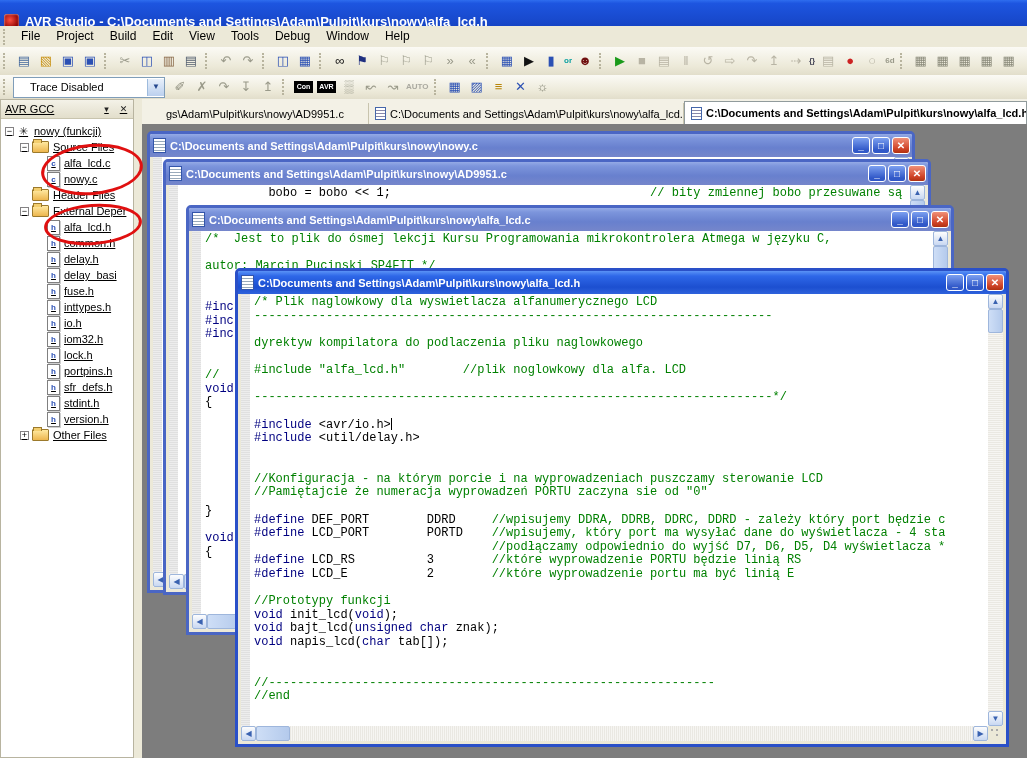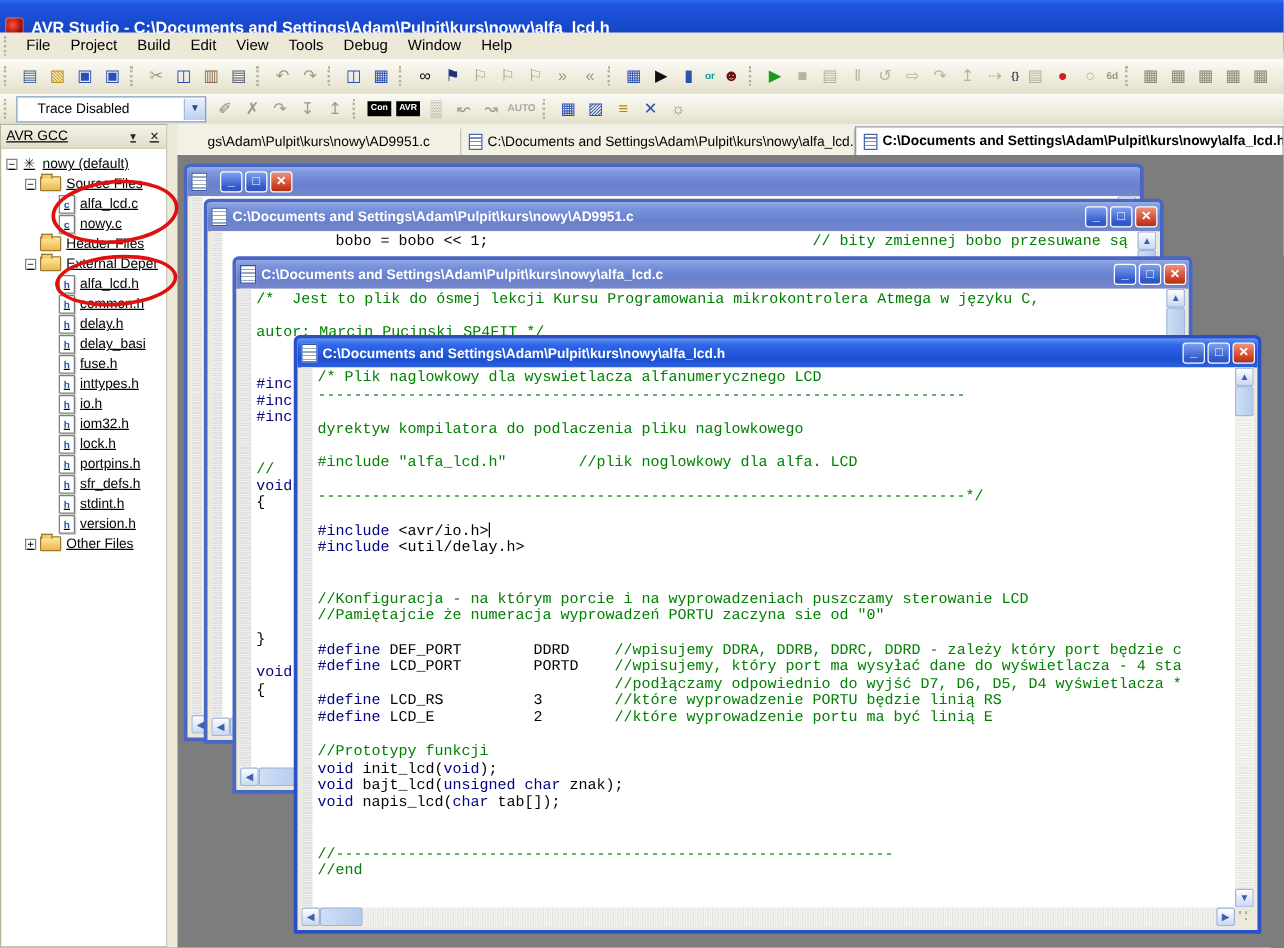--- a/index.html
+++ b/index.html
@@ -210,21 +210,21 @@
 <div id="sidebar">
   <div id="sidebar-header">
     <span class="t">AVR GCC</span>
     <span class="sb-hbtn">▾</span>
     <span class="sb-hbtn">✕</span>
   </div>
   <div id="tree">
       <div class="trow" style="padding-left: 4px;">
         <span class="texp">−</span>
         <span class="ti ti-project">✳</span>
-        <span>nowy (default)</span>
+        <span>nowy (funkcji)</span>
       </div>
       <div class="trow" style="padding-left: 19px;">
         <span class="texp">−</span>
         <span class="ti ti-folder"></span>
         <span>Source Files</span>
       </div>
       <div class="trow" style="padding-left: 34px;">
         <span class="tnoexp"></span>
         <span class="ti ti-file">c</span>
         <span>alfa_lcd.c</span>
@@ -332,20 +332,21 @@
       <div class="tab active" style="flex: 1 1 0%;">
         <span class="doc"></span>
         <span>C:\Documents and Settings\Adam\Pulpit\kurs\nowy\alfa_lcd.h</span>
       </div>
     </div>
   <div id="client">
 
     <div id="w1" class="win inactive">
       <div class="wtb">
         <span class="wdoc"></span>
+        <span class="wtitle">C:\Documents and Settings\Adam\Pulpit\kurs\nowy\nowy.c</span>
         <span class="wbtns">
           <span class="wbtn min">_</span>
           <span class="wbtn max">□</span>
           <span class="wbtn close">✕</span>
         </span>
       </div>
       <div class="wbody">
         <div class="wmain">
           <div class="selmargin"></div>
           <div class="code"></div>

